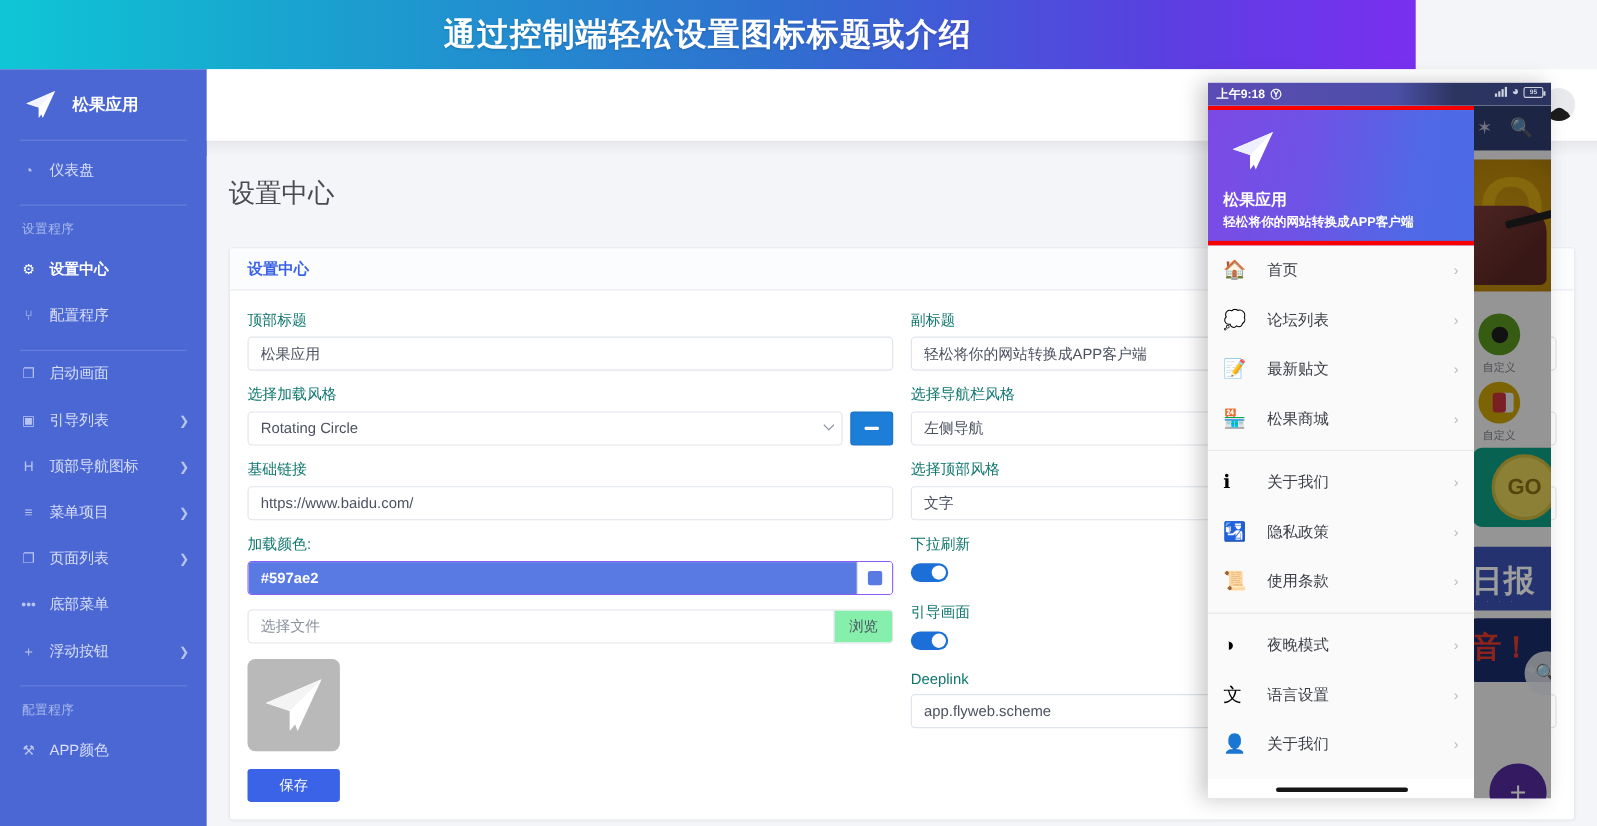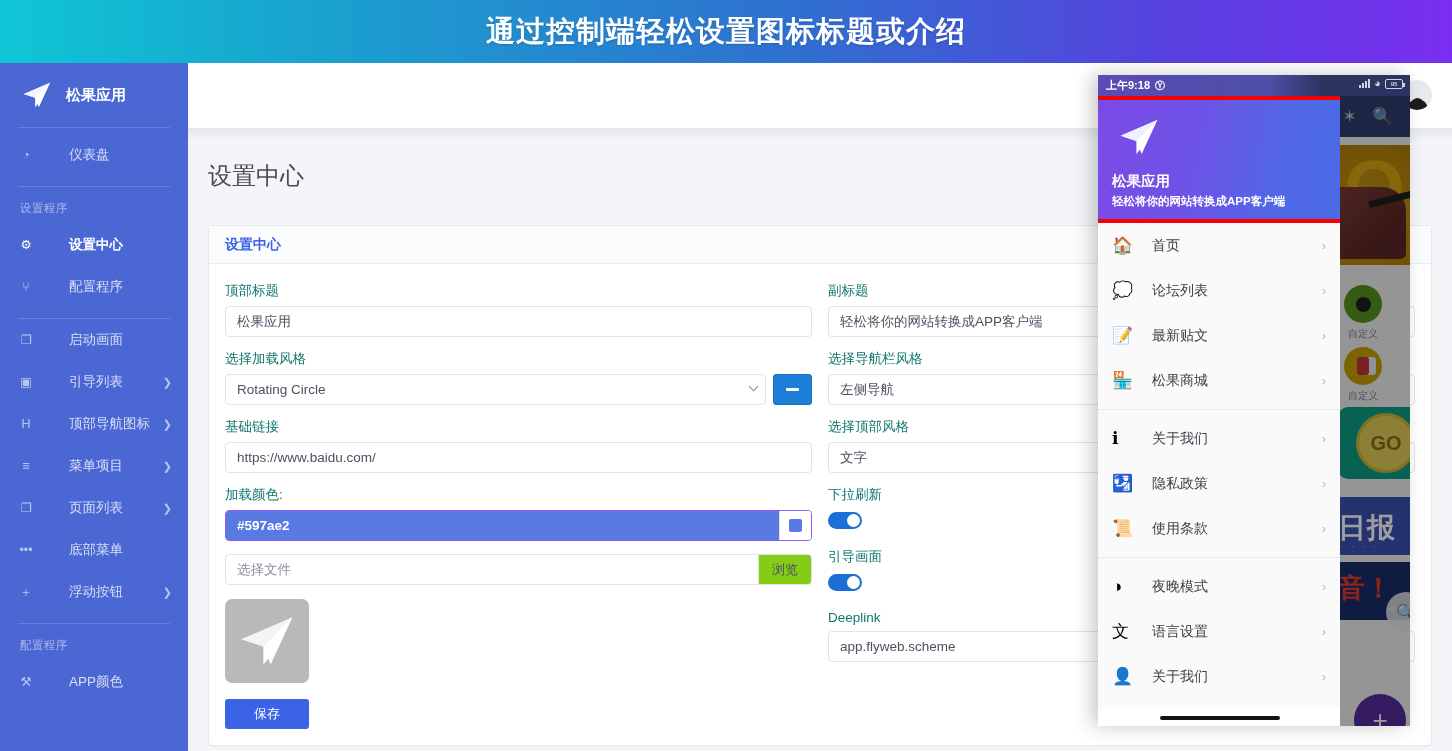--- a/index.html
+++ b/index.html
@@ -6,21 +6,21 @@
   html, body {
     width: 1452px; height: 751px;
     overflow: hidden;
     font-family: "Liberation Sans", "DejaVu Sans", sans-serif;
     background: #f4f5f8;
   }
   #root { position: relative; width: 1452px; height: 751px; overflow: hidden; }
 
   
   .banner {
-    position: absolute; left: 0; top: 0; width: 1452px; height: 63px;
+    position: absolute; left: 0; top: 0; width: 1287px; height: 63px;
     background: linear-gradient(90deg, #0fc6d6 0%, #17a8cf 18%, #2f6fd0 55%, #5a3fe0 82%, #7a2ff0 100%);
     display: flex; align-items: center; justify-content: center;
   }
   .banner-title {
     color: #ffffff; font-size: 29px; font-weight: bold; letter-spacing: 1px;
     text-shadow: 0 1px 2px rgba(0,0,0,.18);
   }
 
   
   .sidebar {
@@ -43,21 +43,21 @@
     padding: 0 16px 0 18px; height: 42px;
     color: rgba(255,255,255,.78); font-size: 13.5px;
     position: relative; cursor: pointer;
   }
   .sb-item.active { color: #ffffff; font-weight: bold; }
   .sb-item .ic {
     width: 16px; flex: 0 0 16px; text-align: center;
     font-size: 12.5px; color: rgba(255,255,255,.62); line-height: 1;
   }
   .sb-item.active .ic { color: #fff; }
-  .sb-item .lbl { flex: 1 1 auto; white-space: nowrap; margin-left: 24px; }
+  .sb-item .lbl { flex: 1 1 auto; white-space: nowrap; }
   .sb-item .chev { font-size: 11px; color: rgba(255,255,255,.62); }
   .sb-spacer { height: 6px; }
 
   
   .admin-header {
     position: absolute; left: 188px; top: 63px; width: 1264px; height: 65px;
     background: #ffffff;
   }
   .admin-header-shadow {
     position: absolute; left: 188px; top: 128px; width: 1264px; height: 14px;
@@ -130,21 +130,21 @@
     border-left: 1px solid #dfe3ea; cursor: pointer;
   }
   .color-swatch-btn i { width: 13px; height: 13px; background: #597ae2; border-radius: 2px; display: block; }
 
   .file-row {
     display: flex; align-items: stretch; width: 100%; height: 31px;
     border: 1px solid #dfe3ea; border-radius: 4px; overflow: hidden; background: #fff;
   }
   .file-text { flex: 1 1 auto; display: flex; align-items: center; padding: 0 11px;
     font-size: 13.5px; color: #8b919e; }
-  .file-btn { flex: 0 0 53px; background: #84cc16; border-left: 1px solid #dfe3ea;
+  .file-btn { flex: 0 0 53px; background: #86efac; border-left: 1px solid #dfe3ea;
     display: flex; align-items: center; justify-content: center; font-size: 13px; color: #4c5160; cursor: pointer; }
 
   .logo-preview {
     width: 84px; height: 84px; background: #b9b9b9; border-radius: 7px; margin-top: 14px;
     display: flex; align-items: center; justify-content: center;
   }
   .save-btn {
     margin-top: 16px; width: 84px; height: 30px; background: #3b63e8; color: #fff;
     border: none; border-radius: 3px; font-size: 13px; font-family: inherit; cursor: pointer;
   }

